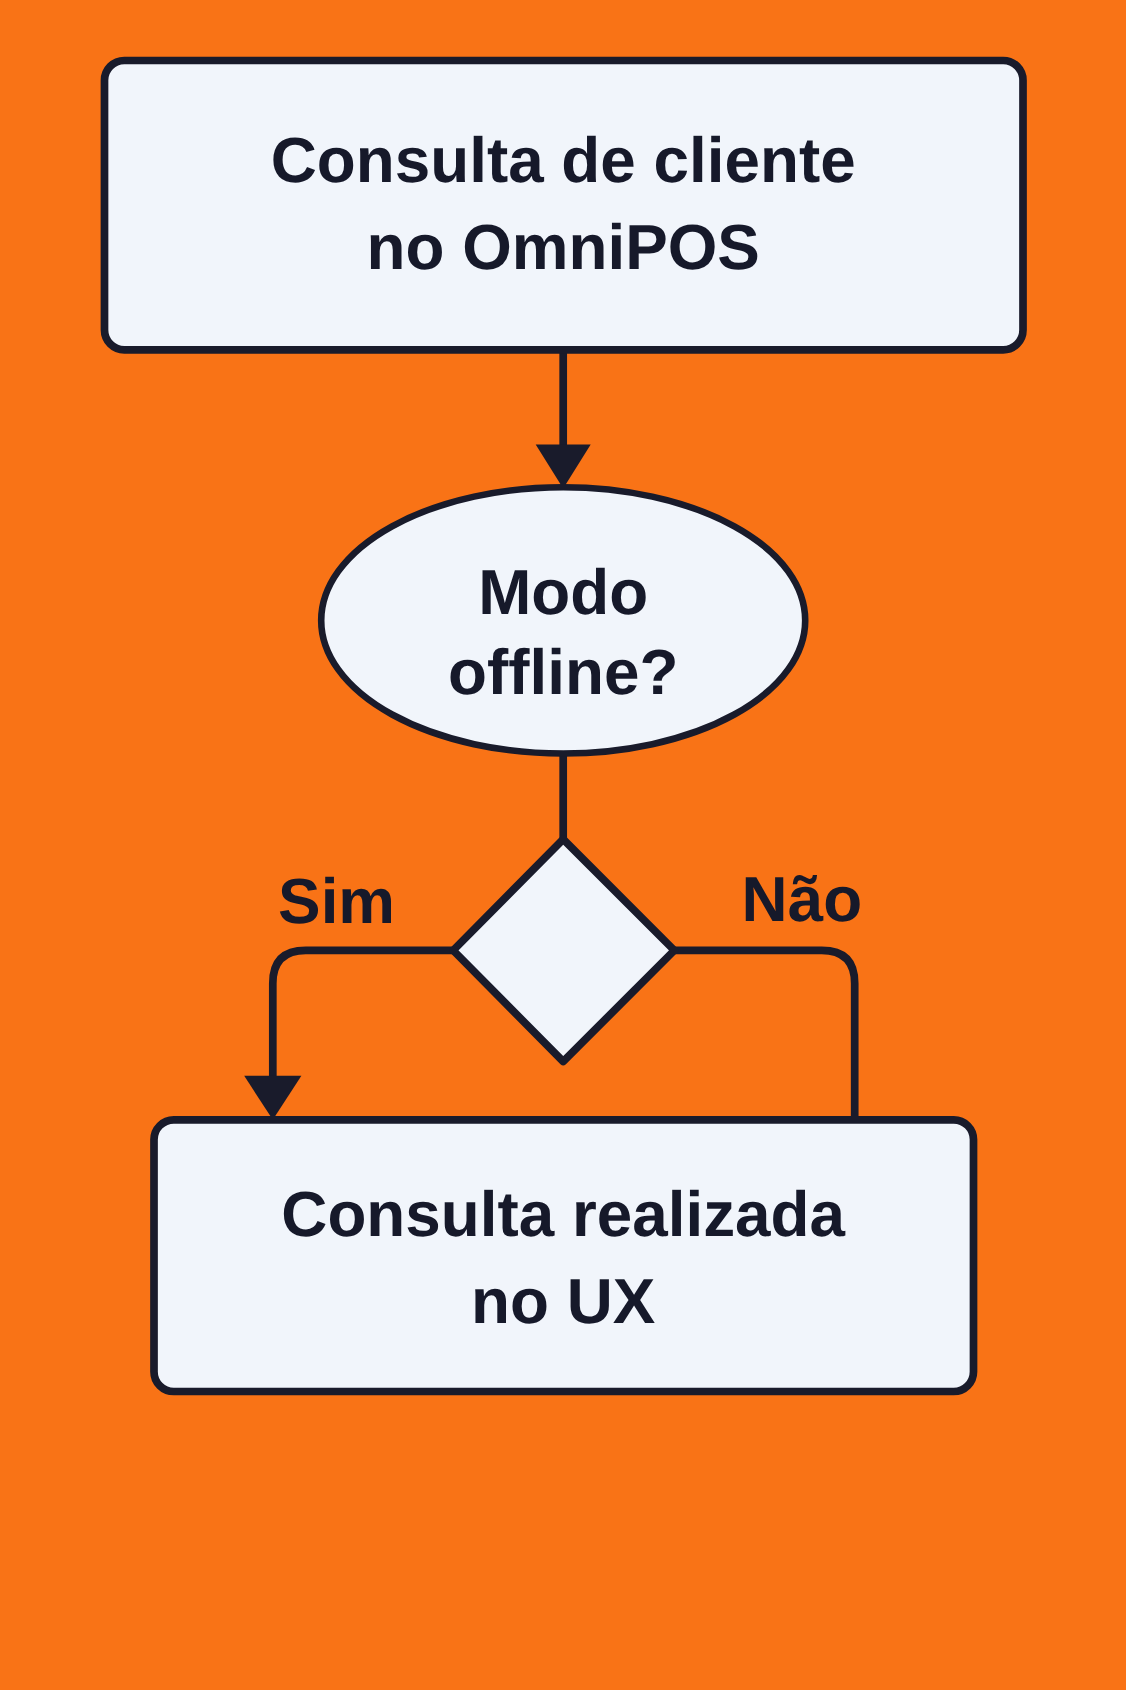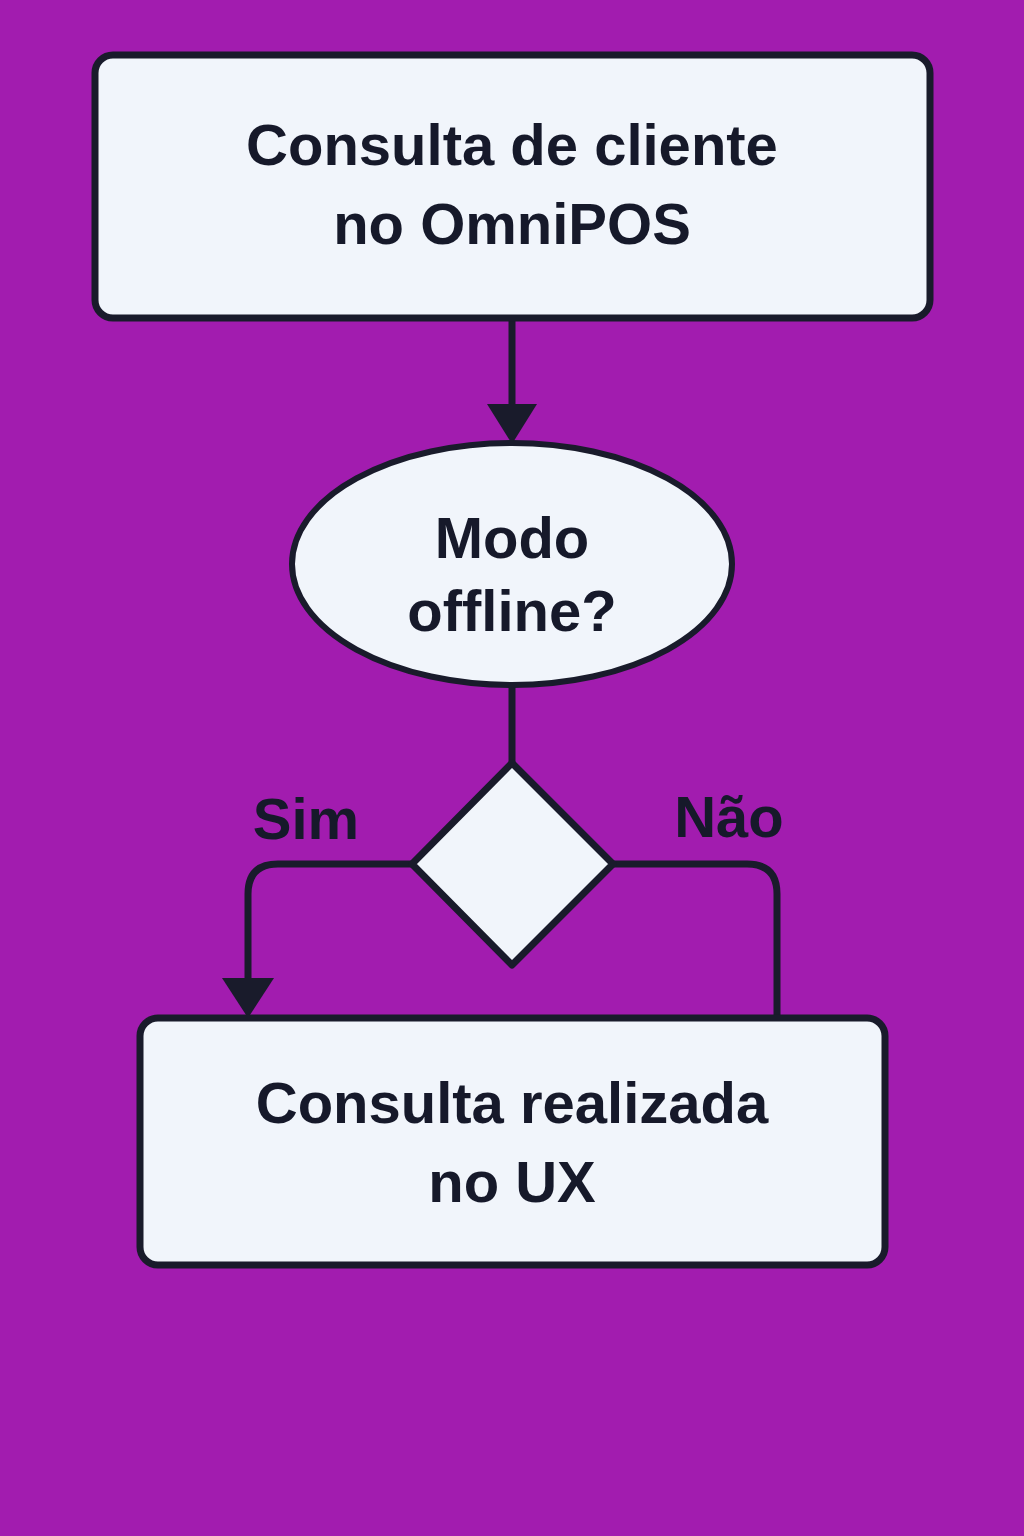--- a/index.html
+++ b/index.html
@@ -11,21 +11,21 @@
   body {
     width: 1024px;
     height: 1536px;
     overflow: hidden;
     font-family: "Liberation Sans", sans-serif;
   }
   #flow-canvas {
     position: relative;
     width: 1024px;
     height: 1536px;
-    background: #a21caf;
+    background: #f97316;
   }
   #flow-svg {
     position: absolute;
     top: 0;
     left: 0;
     width: 1024px;
     height: 1536px;
     display: block;
   }
   .node-shape {

